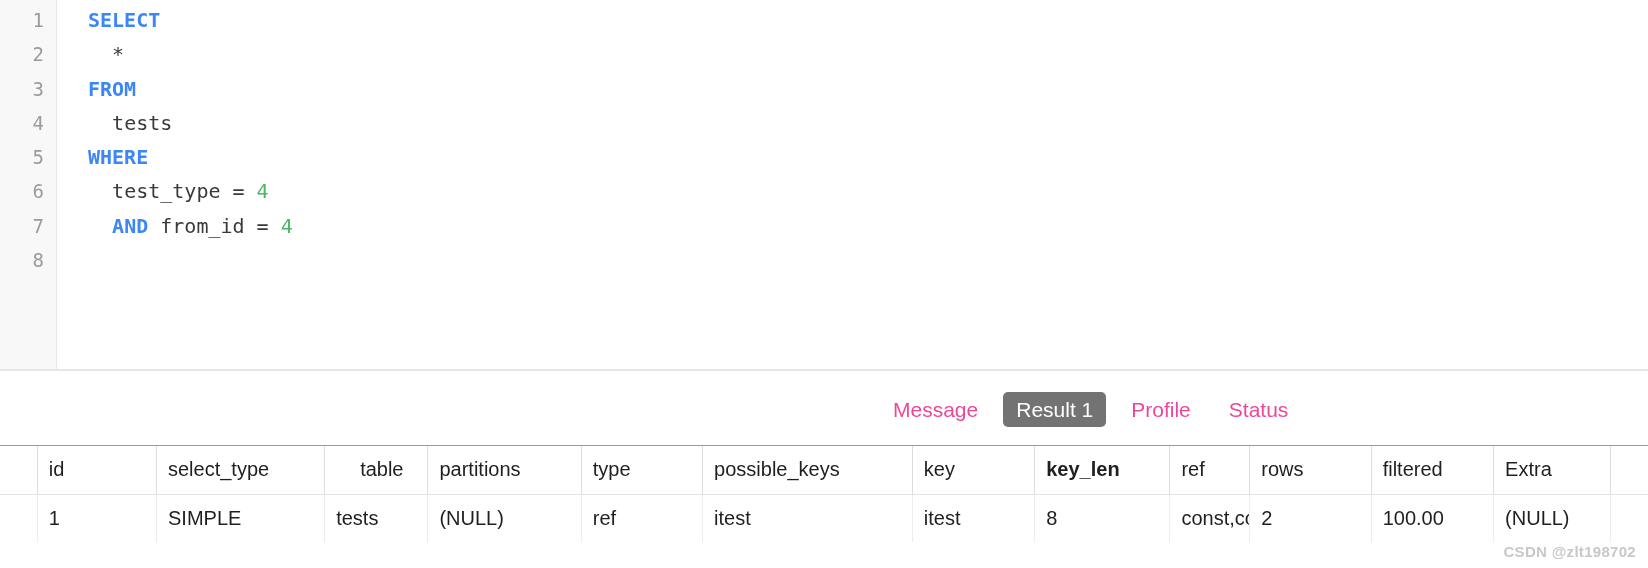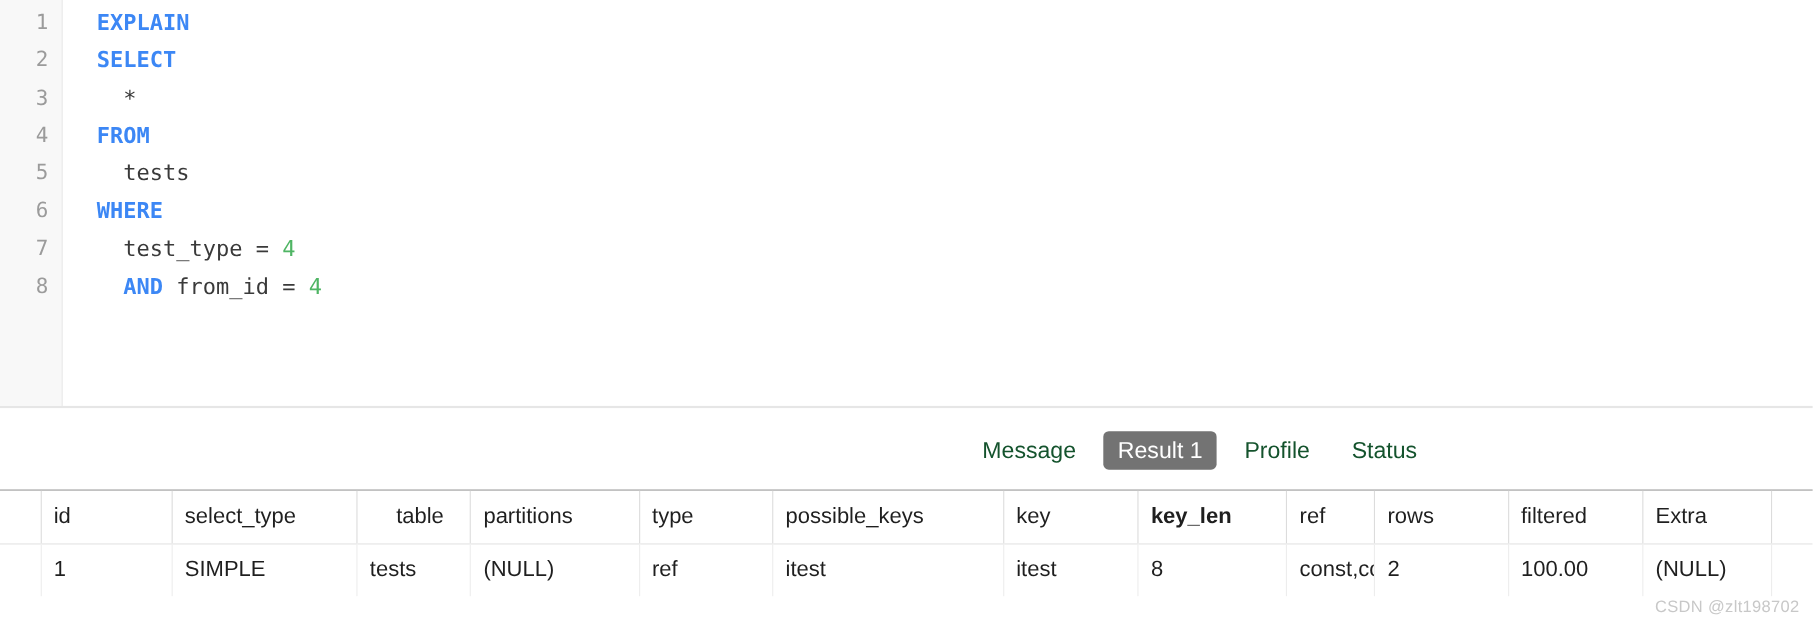--- a/index.html
+++ b/index.html
@@ -73,21 +73,21 @@
     width: 1648px;
     height: 72px;
     background: #ffffff;
     display: flex;
     align-items: center;
     justify-content: flex-start;
     padding-left: 880px;
   }
   .tab {
     font-size: 21px;
-    color: #14532d;
+    color: #ec4899;
     padding: 7px 13px;
     margin-right: 12px;
     border-radius: 5px;
     cursor: pointer;
     white-space: nowrap;
     line-height: 1;
   }
   .tab.active {
     background: #737373;
     color: #ffffff;
@@ -137,40 +137,40 @@
 
   
   .watermark {
     position: absolute;
     right: 12px;
     bottom: 8px;
     font-size: 15px;
     color: #c8c8c8;
     letter-spacing: 0.3px;
     user-select: none;
+    font-weight: bold;
   }
 </style>
 </head>
 <body>
 
 <div id="app">
 
   <div class="editor">
     <div class="gutter" id="gutter">
         <div class="gutter-line">1</div>
         <div class="gutter-line">2</div>
         <div class="gutter-line">3</div>
         <div class="gutter-line">4</div>
         <div class="gutter-line">5</div>
         <div class="gutter-line">6</div>
         <div class="gutter-line">7</div>
         <div class="gutter-line">8</div>
       </div>
     <div class="code-area" id="code-area">
-        <div class="code-line"><span class="kw">EXPLAIN</span></div>
         <div class="code-line"><span class="kw">SELECT</span></div>
         <div class="code-line"><span>  </span><span class="op">*</span></div>
         <div class="code-line"><span class="kw">FROM</span></div>
         <div class="code-line"><span>  </span><span class="ident">tests</span></div>
         <div class="code-line"><span class="kw">WHERE</span></div>
         <div class="code-line"><span>  </span><span class="ident">test_type</span><span class="op"> = </span><span class="num">4</span></div>
         <div class="code-line"><span>  </span><span class="kw">AND</span><span class="op"> </span><span class="ident">from_id</span><span class="op"> = </span><span class="num">4</span></div>
       </div>
   </div>
 

